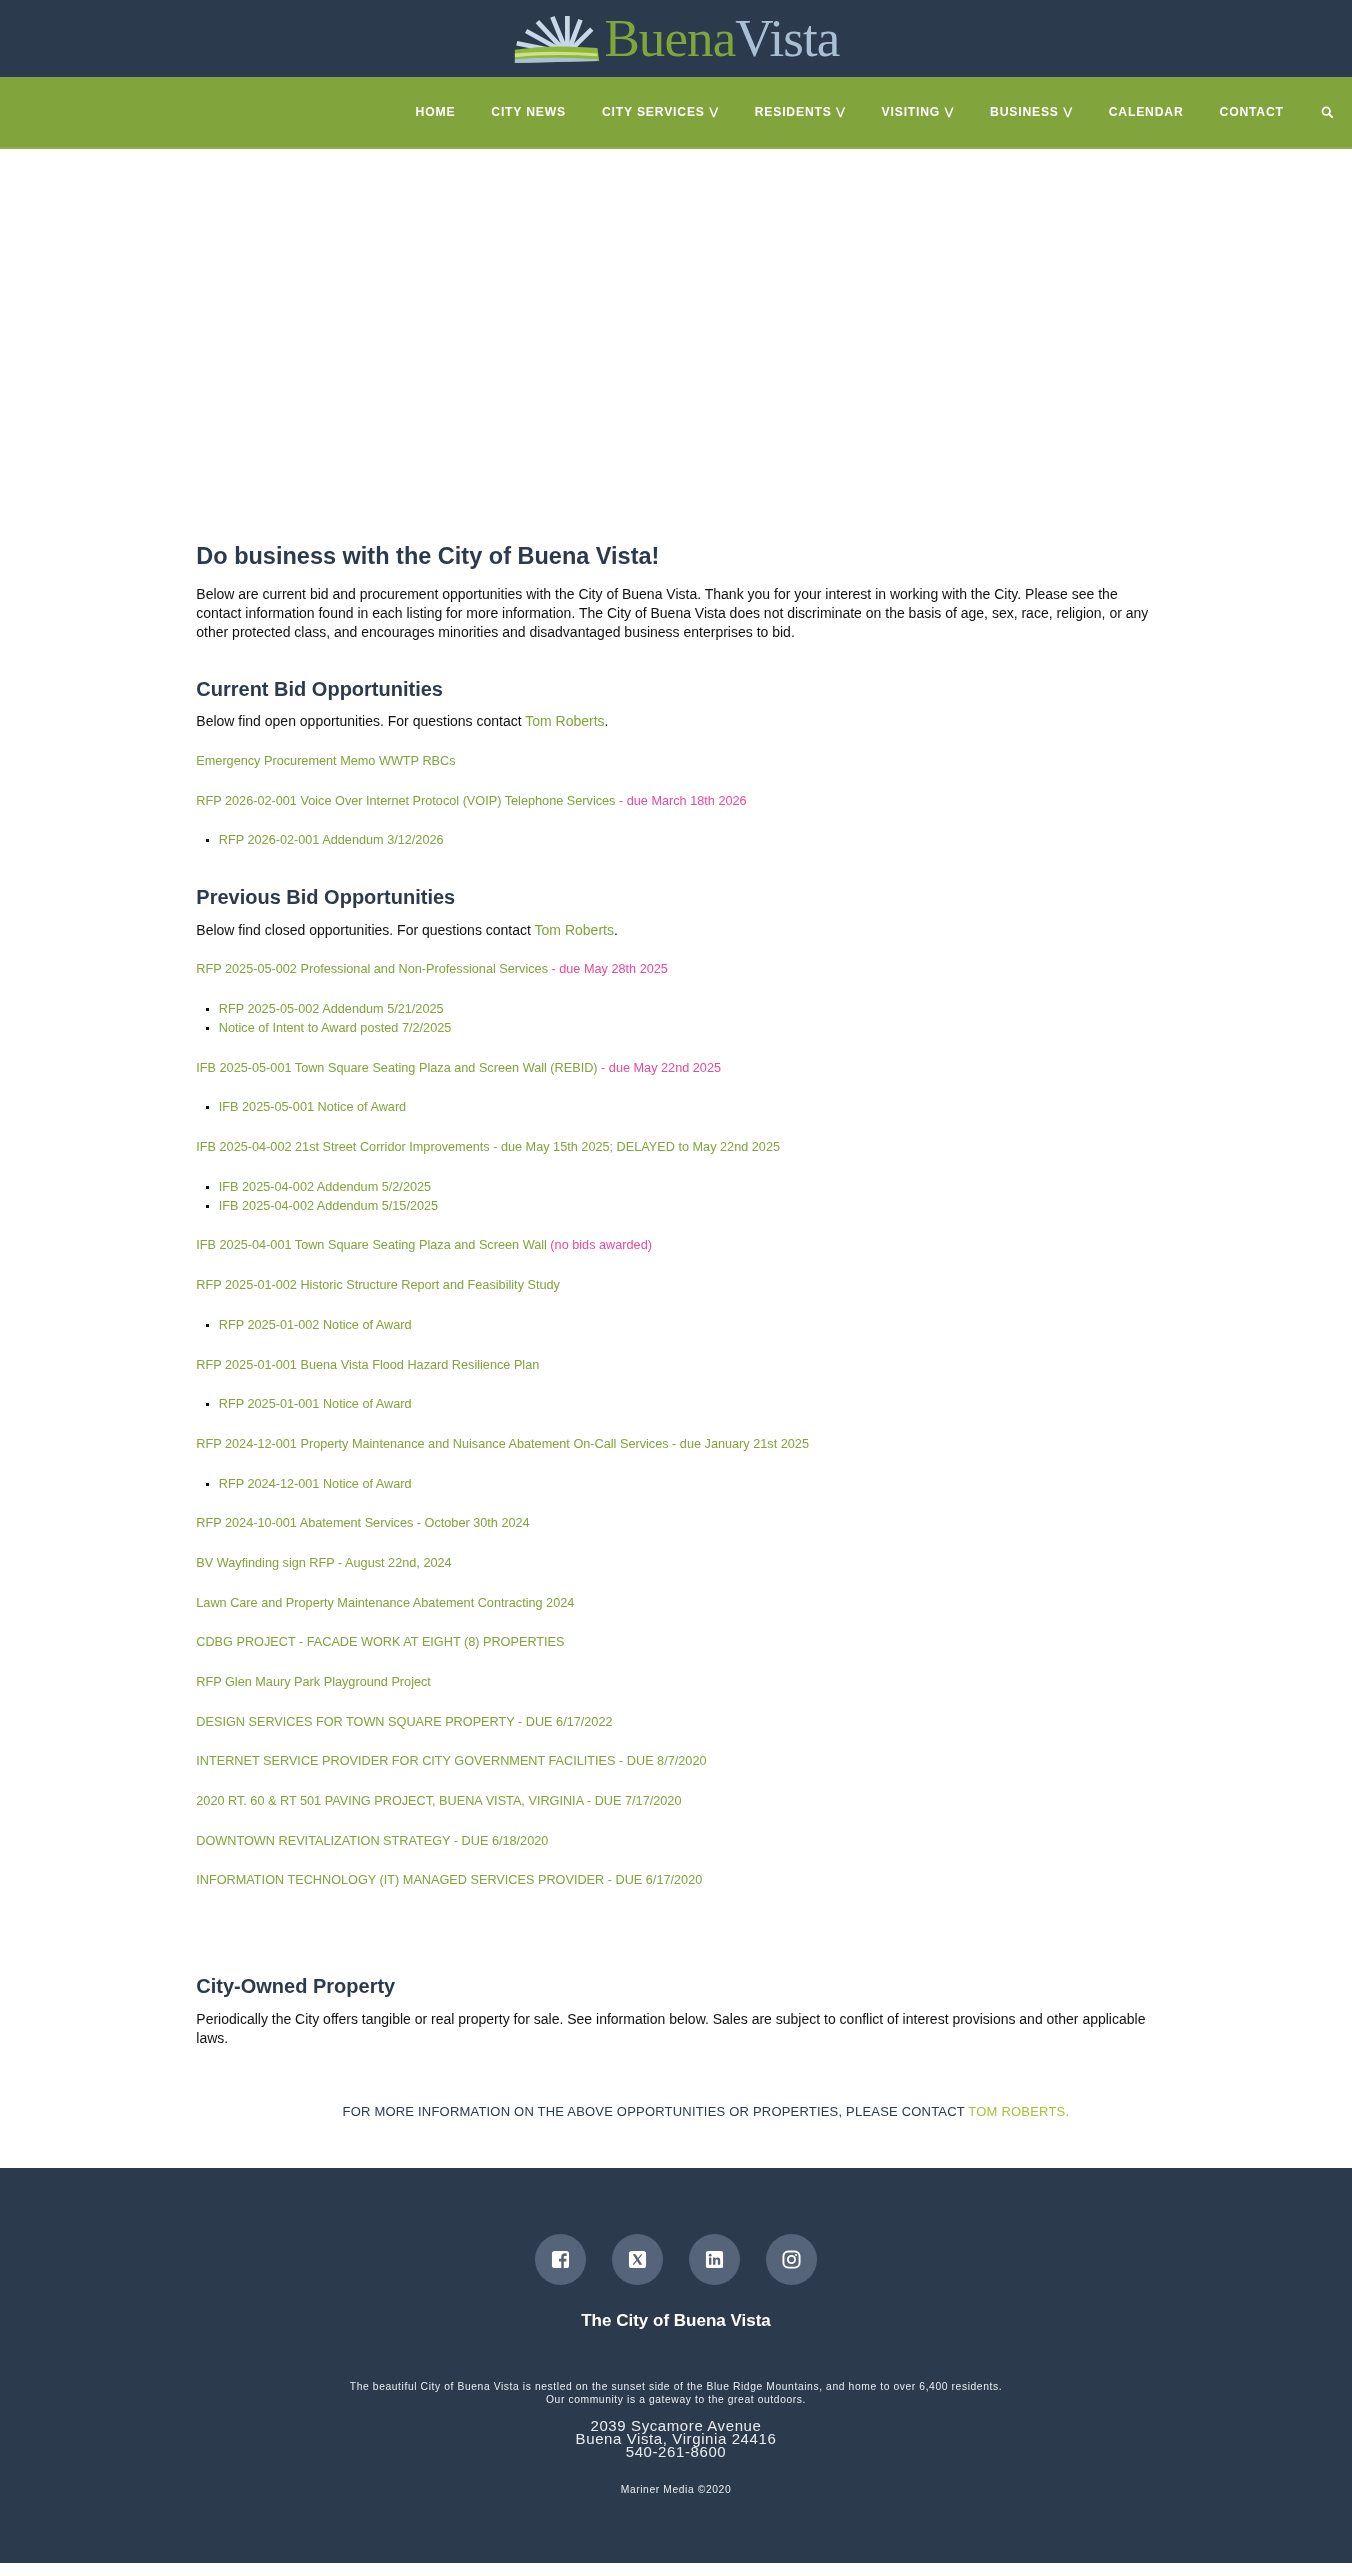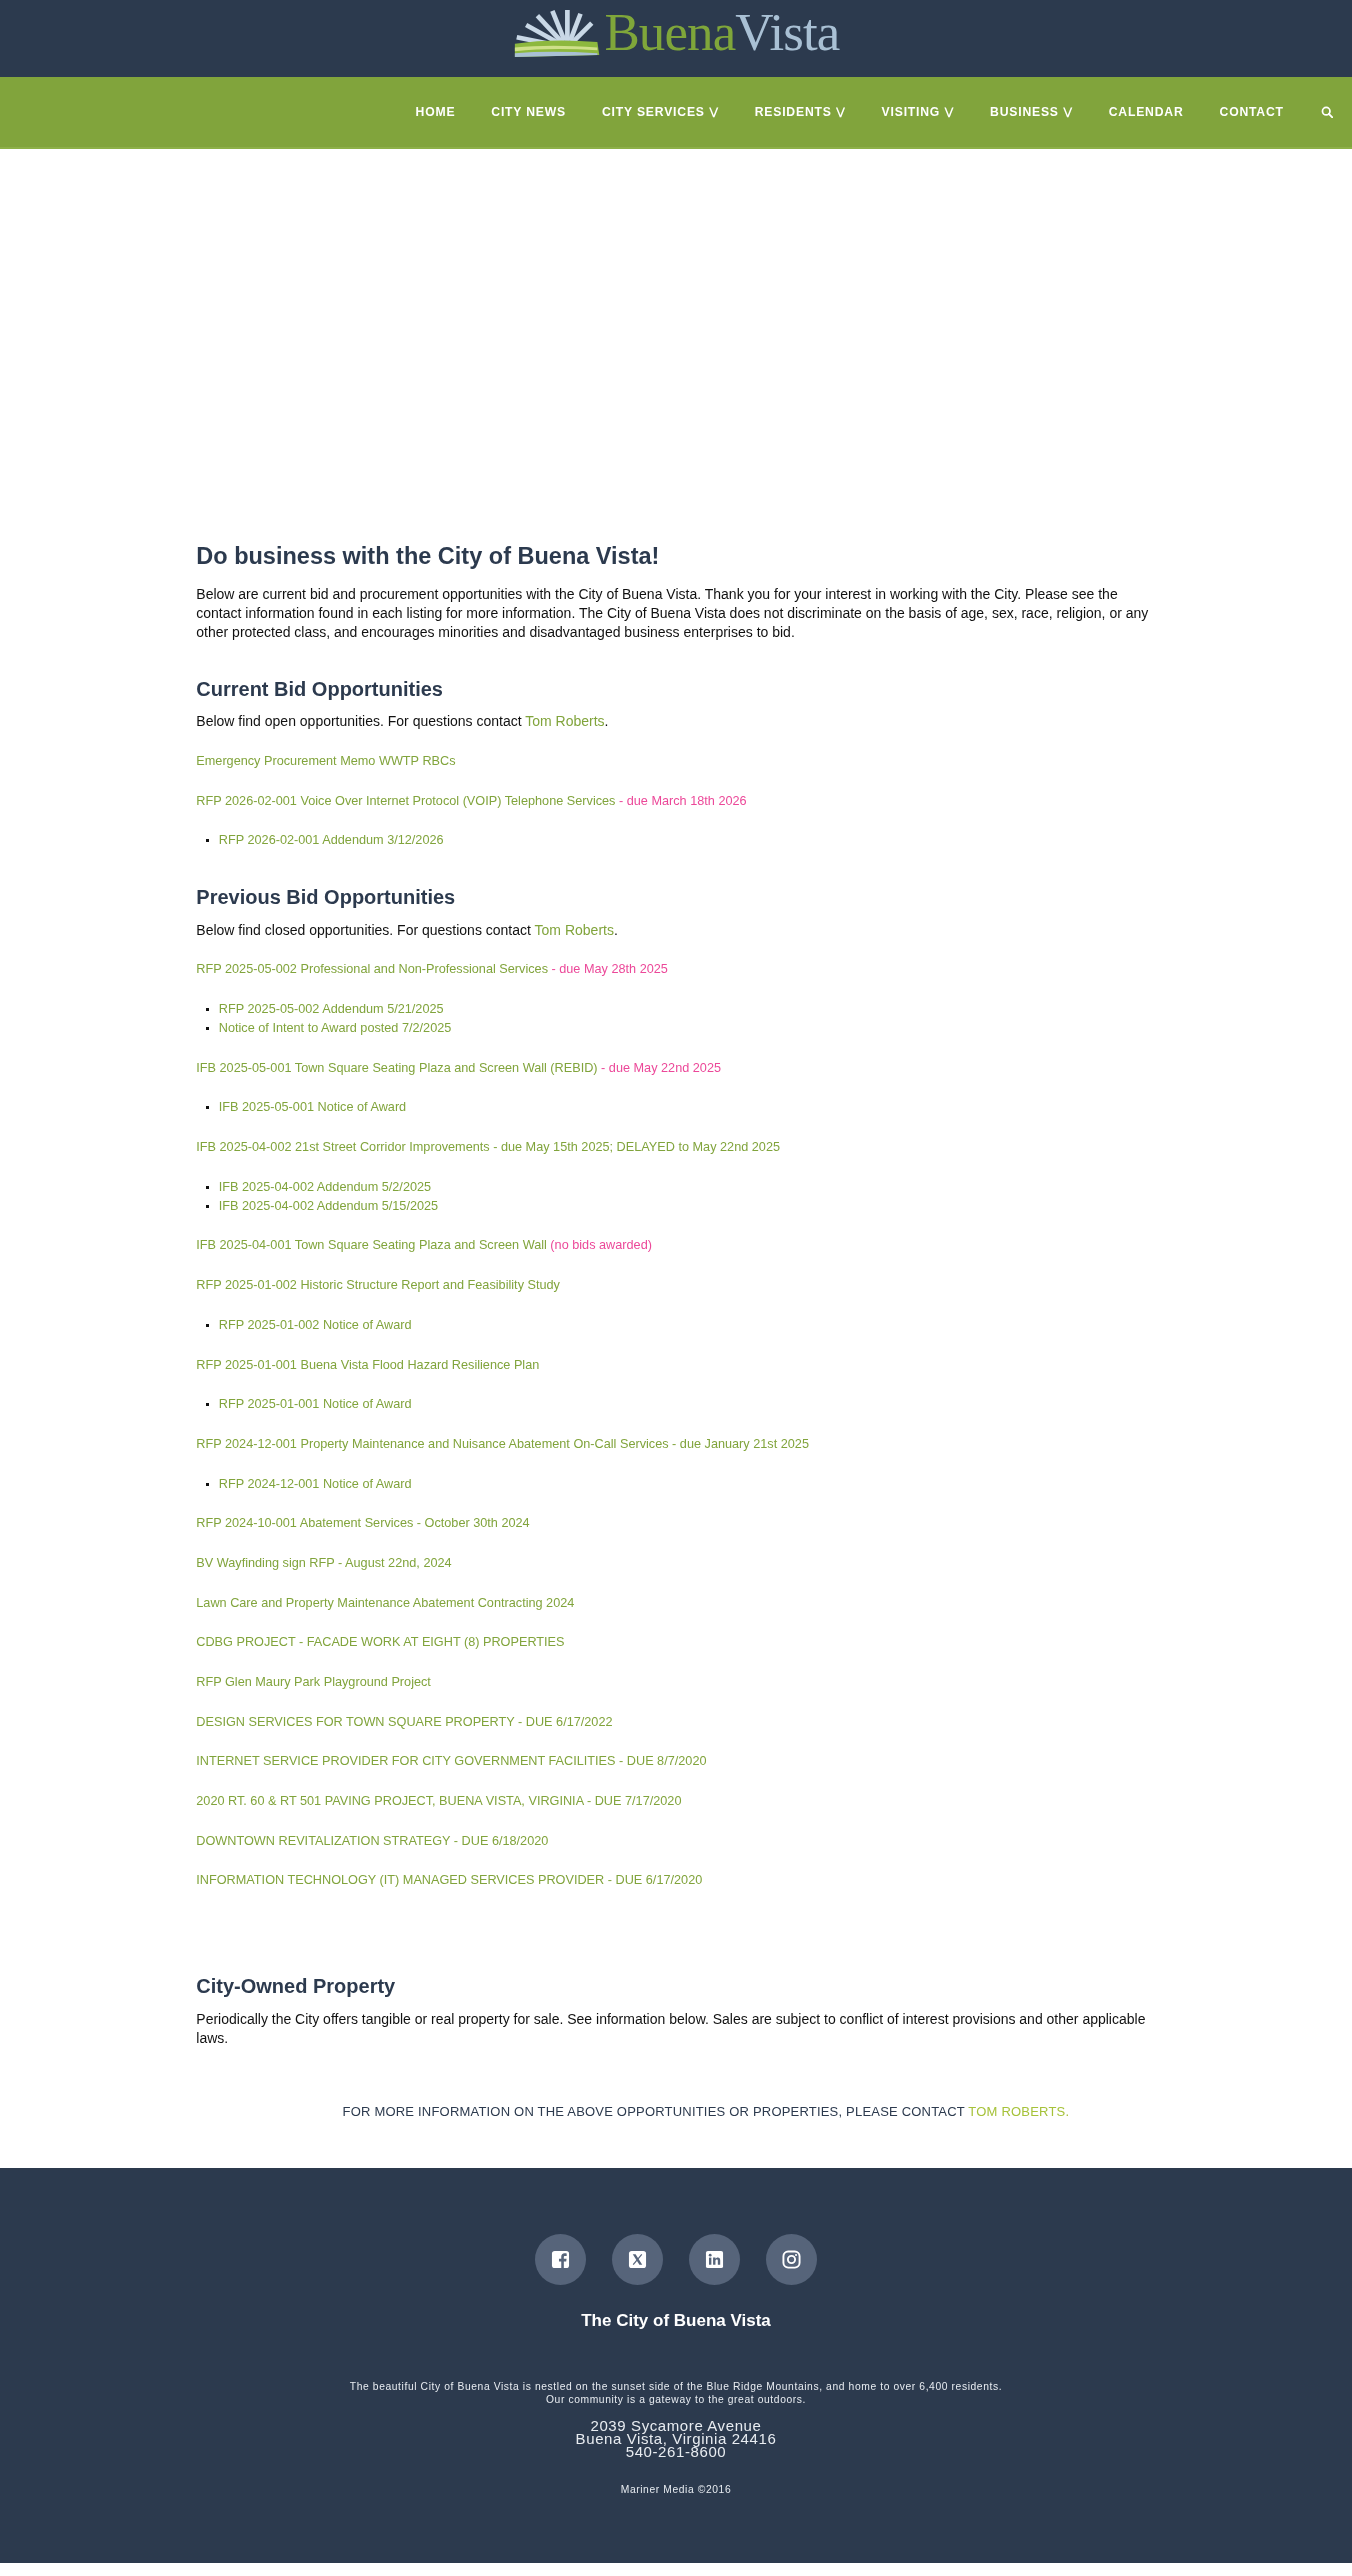--- a/index.html
+++ b/index.html
@@ -1,20 +1,20 @@
 <!DOCTYPE html>
 <html style="font-size:15px"><head>
 <meta charset="utf-8">
 <style>
   * { box-sizing: border-box; margin: 0; padding: 0; }
   html, body { width: 1352px; background: #ffffff; }
   body { font-family: "Liberation Sans", sans-serif; color: #1a1a1a; }
 
   .topbar { height: 77px; background: #2c3a4e; display: flex; justify-content: center; align-items: center; }
-  .logo { display: flex; height: 66px; }
+  .logo { display: flex; align-items: center; height: 66px; }
   .logo svg { display: block; }
   .logo-text { font-family: "Liberation Serif", serif; font-size: 53px; line-height: 1; letter-spacing: -0.9px; margin-left: 1.9px; }
   .logo-text .b { color: #7fa63a; }
   .logo-text .v { color: #a9c0d4; }
 
   .navbar { height: 72px; background: #81a43c; border-bottom: 2.8px solid #8db048; display: flex; justify-content: flex-end; align-items: center; }
   .nav { display: flex; align-items: center; gap: 0; }
   .nav-item { color: #ffffff; font-size: 12.2px; font-weight: bold; letter-spacing: 0.8px; padding: 0 18px; cursor: pointer; display: flex; align-items: center; gap: 4.7px; text-transform: uppercase; }
   .nav-item .chev { font-size: 10.3px; line-height: 1; }
   .nav-search { color: #fff; padding: 0 19px; cursor: pointer; display: flex; align-items: center; }
@@ -217,15 +217,15 @@
   <div class="footer-title">The City of Buena Vista</div>
   <div class="footer-desc">
     <div>The beautiful City of Buena Vista is nestled on the sunset side of the Blue Ridge Mountains, and home to over 6,400 residents.</div>
     <div>Our community is a gateway to the great outdoors.</div>
   </div>
   <div class="footer-addr">
     <div>2039 Sycamore Avenue</div>
     <div>Buena Vista, Virginia 24416</div>
     <div>540-261-8600</div>
   </div>
-  <div class="footer-copy">Mariner Media ©2016</div>
+  <div class="footer-copy">Mariner Media ©2020</div>
 </footer>
 
 
 </body></html>

